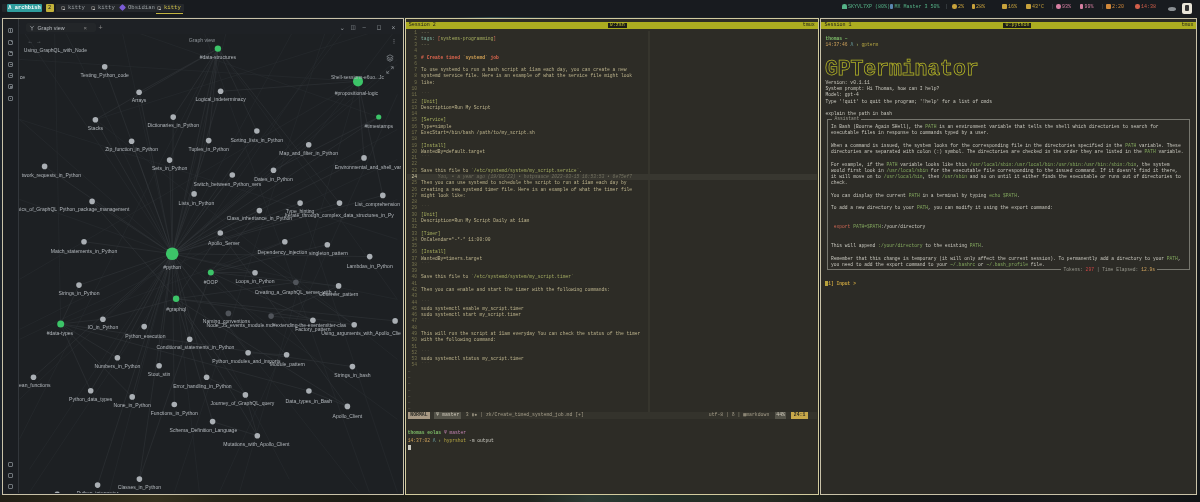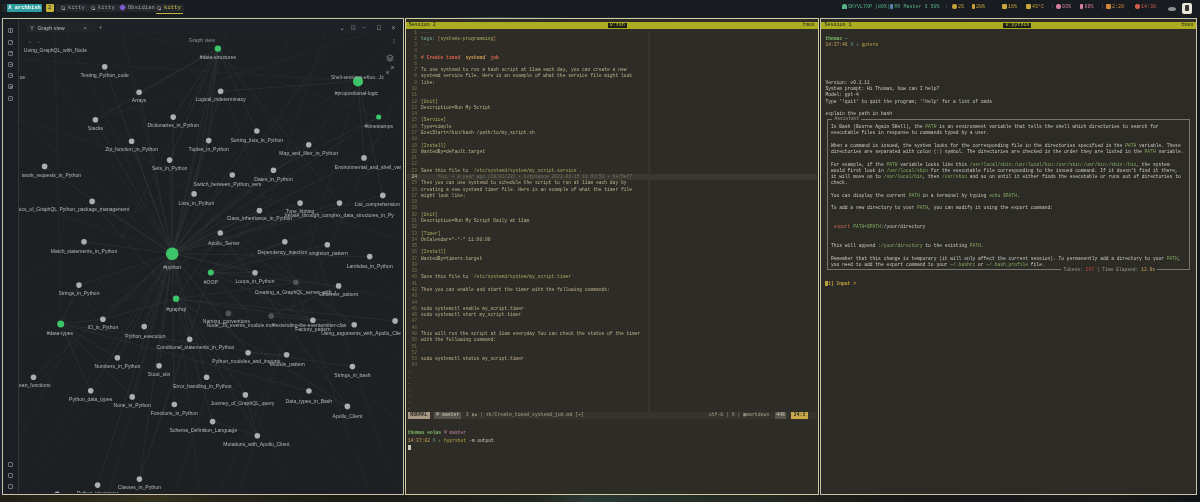--- a/index.html
+++ b/index.html
@@ -503,12 +503,13 @@
   This will append <span class="g">:/your/directory</span> to the existing <span class="g">PATH</span>.
 
   Remember that this change is temporary (it will only affect the current session). To permanently add a directory to your <span class="g">PATH</span>,
   you need to add the export command to your <span class="g">~/.bashrc</span> or <span class="g">~/.bash_profile</span> file.
 
 
 <span style="display:inline-block;width:2.8px;height:5.2px;background:#b8a23c;vertical-align:-1px"></span><span style="color:#c9a33f;font-weight:bold">1] Input &gt;</span></pre>
     <div class="abs" style="left:5.3px;top:100.4px;width:363.7px;height:150.9px;border:0.8px solid #76766e"></div>
     <div class="abs mono" style="left:11px;top:97.3px;font-size:4.64px;line-height:6.3px;color:#9a9a90;background:#2c2b26;padding:0 2px">Assistant</div>
     <div class="abs mono" style="left:240px;top:248.2px;font-size:4.64px;line-height:6.3px;background:#2c2b26;padding:0 2px;color:#9a9a90">Tokens: <span class="red">297</span> | Time Elapsed: <span class="yel">12.9s</span></div>
+    <div class="abs" style="left:3.5px;top:40.3px;font-family:'Liberation Mono',monospace;font-weight:bold;font-size:21.5px;line-height:21.5px;letter-spacing:-0.1px;color:transparent;-webkit-text-stroke:0.75px #b2b226">GPTerminator</div>
   </div>
 </body></html>

